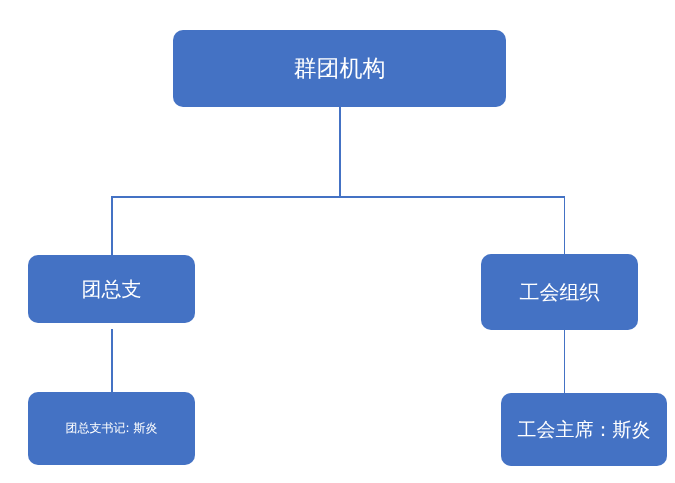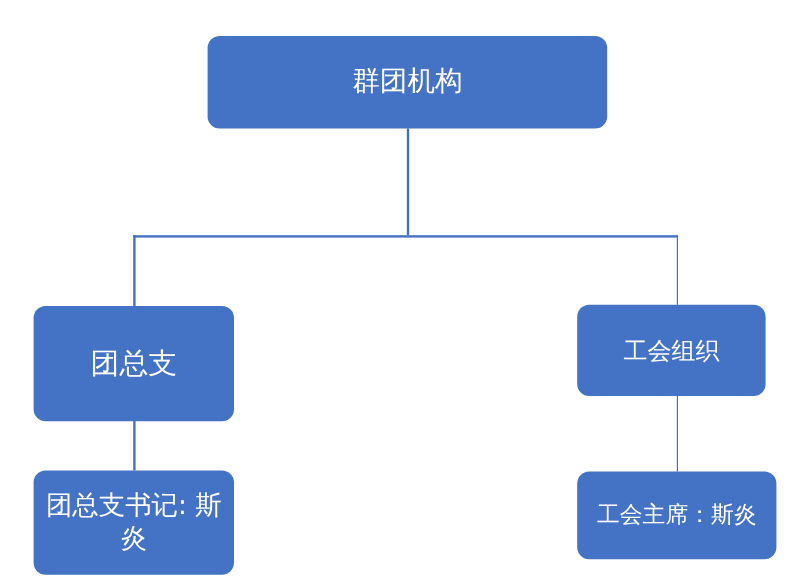--- a/index.html
+++ b/index.html
@@ -19,23 +19,23 @@
     position: absolute;
     border-radius: 10px;
     display: flex;
     align-items: center;
     justify-content: center;
     text-align: center;
     line-height: 1.25;
     box-sizing: border-box;
   }
   .node-root   { left: 173px; top: 30px;  width: 333px; height: 77px; font-size: 23px; }
-  .node-branch-left  { left: 28px;  top: 255px; width: 167px; height: 96px; font-size: 24px; }
+  .node-branch-left  { left: 28px;  top: 255px; width: 167px; height: 68px; font-size: 20px; }
   .node-branch-right { left: 481px; top: 254px; width: 157px; height: 76px; font-size: 20px; }
-  .node-leaf-left    { left: 28px;  top: 392px; width: 167px; height: 87px; font-size: 22px; }
+  .node-leaf-left    { left: 28px;  top: 392px; width: 167px; height: 73px; font-size: 12px; }
   .node-leaf-right   { left: 481px; top: 393px; width: 166px; height: 73px; font-size: 19px; }
   .connector { position: absolute; }
   .conn-root-stem   { left: 339px;   top: 107px; width: 1.5px;  height: 89px; }
   .conn-h-bar       { left: 111px;   top: 196px; width: 454px;  height: 1.5px; }
   .conn-left-drop   { left: 111px;   top: 196px; width: 1.5px;  height: 59px; }
   .conn-right-drop  { left: 563.5px; top: 196px; width: 1.5px;  height: 58px; }
   .conn-left-link   { left: 111px;   top: 329px; width: 1.5px;  height: 63px; }
   .conn-right-link  { left: 563.5px; top: 330px; width: 1.5px;  height: 63px; }
 </style>
 </head>
@@ -59,17 +59,17 @@
   </div>
 
   <div class="node node-branch-right" style="background: rgb(68, 114, 196); color: rgb(255, 255, 255);">
     <span>工会组织</span>
   </div>
 
   <div class="node node-leaf-left" style="background: rgb(68, 114, 196); color: rgb(255, 255, 255);">
     <span>团总支书记: 斯炎</span>
   </div>
 
-  <div class="node node-leaf-right" style="background: rgb(68, 114, 196); color: rgb(255, 255, 255);">
+  <div class="node node-leaf-right" style="background: rgb(68, 114, 196); color: rgb(255, 255, 255); margin-left: 20px;">
     <span>工会主席：斯炎</span>
   </div>
 
 </div>
 
 </body></html>

